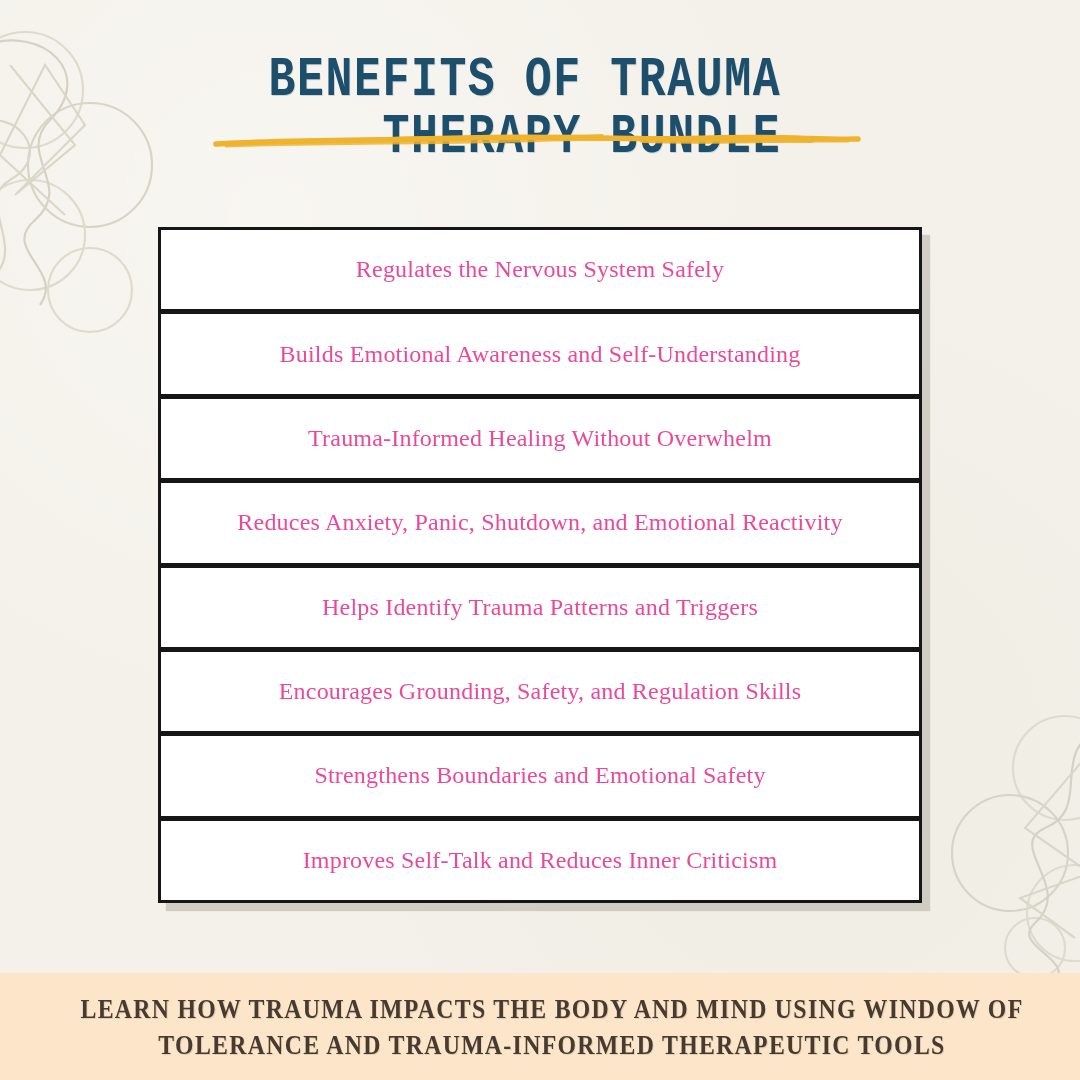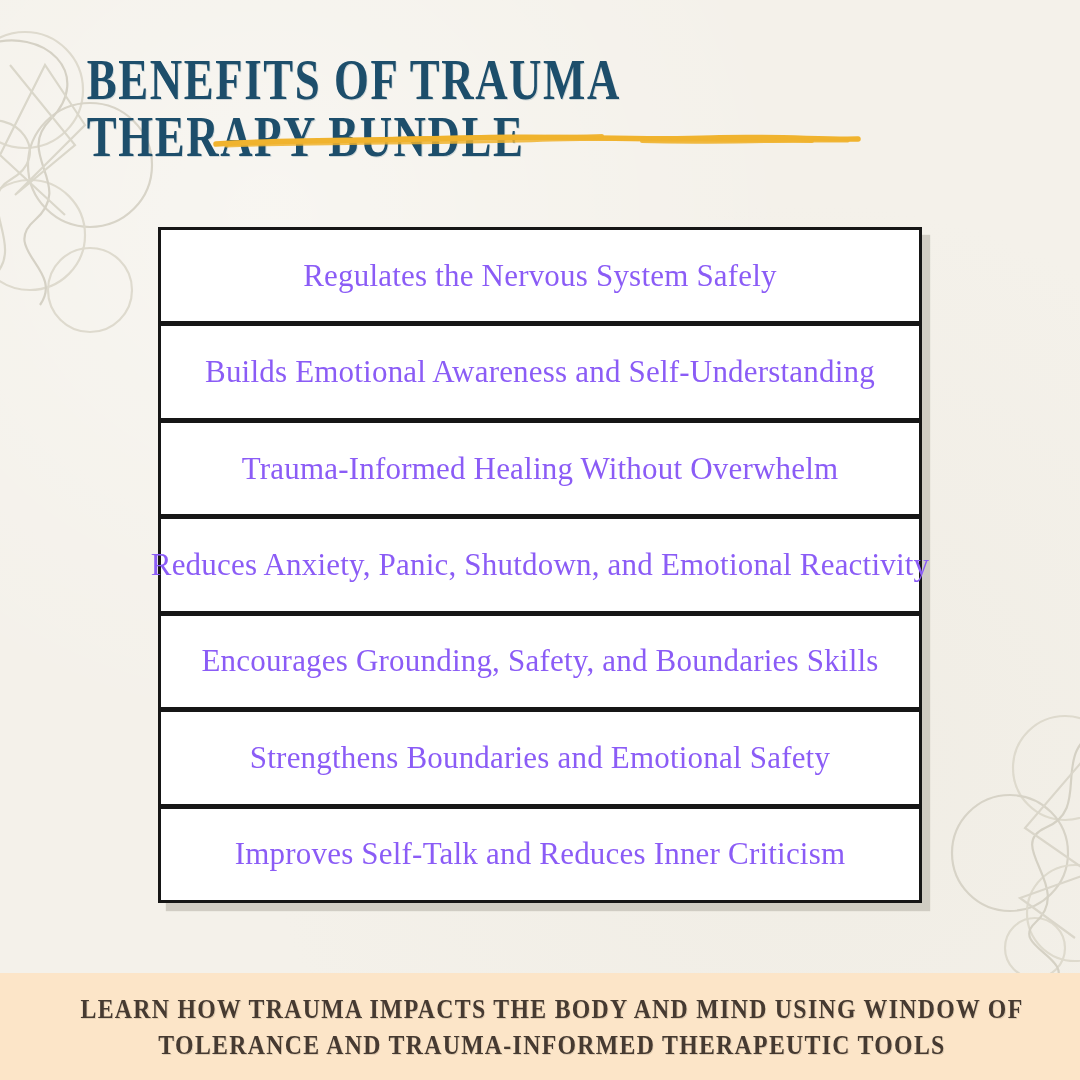--- a/index.html
+++ b/index.html
@@ -25,21 +25,22 @@
   }
   .scribble-tl { left: -45px; top: 5px; }
   .scribble-br { right: -45px; bottom: 92px; }
 
   
   .header {
     position: absolute;
     top: 52px;
     left: 0;
     width: 868px;
-    text-align: left;
+    text-align: right;
+    font-family: Liberation Mono, monospace;
   }
   .title {
     display: block;
     transform: scaleX(0.80);
     transform-origin: 50% 50%;
     color: #1d4e6b;
     font-weight: 700;
     font-size: 56px;
     line-height: 57px;
     letter-spacing: 2px;
@@ -69,22 +70,22 @@
     background: #ffffff;
     border: 3px solid #161616;
     margin-top: -1px;
     display: flex;
     align-items: center;
     justify-content: center;
     box-sizing: border-box;
   }
   .benefit-row:first-child { margin-top: 0; }
   .benefit-text {
-    color: #8b5cf6;
-    font-size: 31px;
+    color: #ec4899;
+    font-size: 24px;
     letter-spacing: 0.2px;
     white-space: nowrap;
   }
 
   
   .footer-banner {
     position: absolute;
     left: 0;
     top: 973px;
     width: 1080px;
@@ -160,21 +161,24 @@
     <div class="benefit-row">
       <span class="benefit-text">Builds Emotional Awareness and Self-Understanding</span>
     </div>
     <div class="benefit-row">
       <span class="benefit-text">Trauma-Informed Healing Without Overwhelm</span>
     </div>
     <div class="benefit-row">
       <span class="benefit-text">Reduces Anxiety, Panic, Shutdown, and Emotional Reactivity</span>
     </div>
     <div class="benefit-row">
-      <span class="benefit-text">Encourages Grounding, Safety, and Boundaries Skills</span>
+      <span class="benefit-text">Helps Identify Trauma Patterns and Triggers</span>
+    </div>
+    <div class="benefit-row">
+      <span class="benefit-text">Encourages Grounding, Safety, and Regulation Skills</span>
     </div>
     <div class="benefit-row">
       <span class="benefit-text">Strengthens Boundaries and Emotional Safety</span>
     </div>
     <div class="benefit-row">
       <span class="benefit-text">Improves Self-Talk and Reduces Inner Criticism</span>
     </div>
   </div>
 
   <div class="footer-banner">

